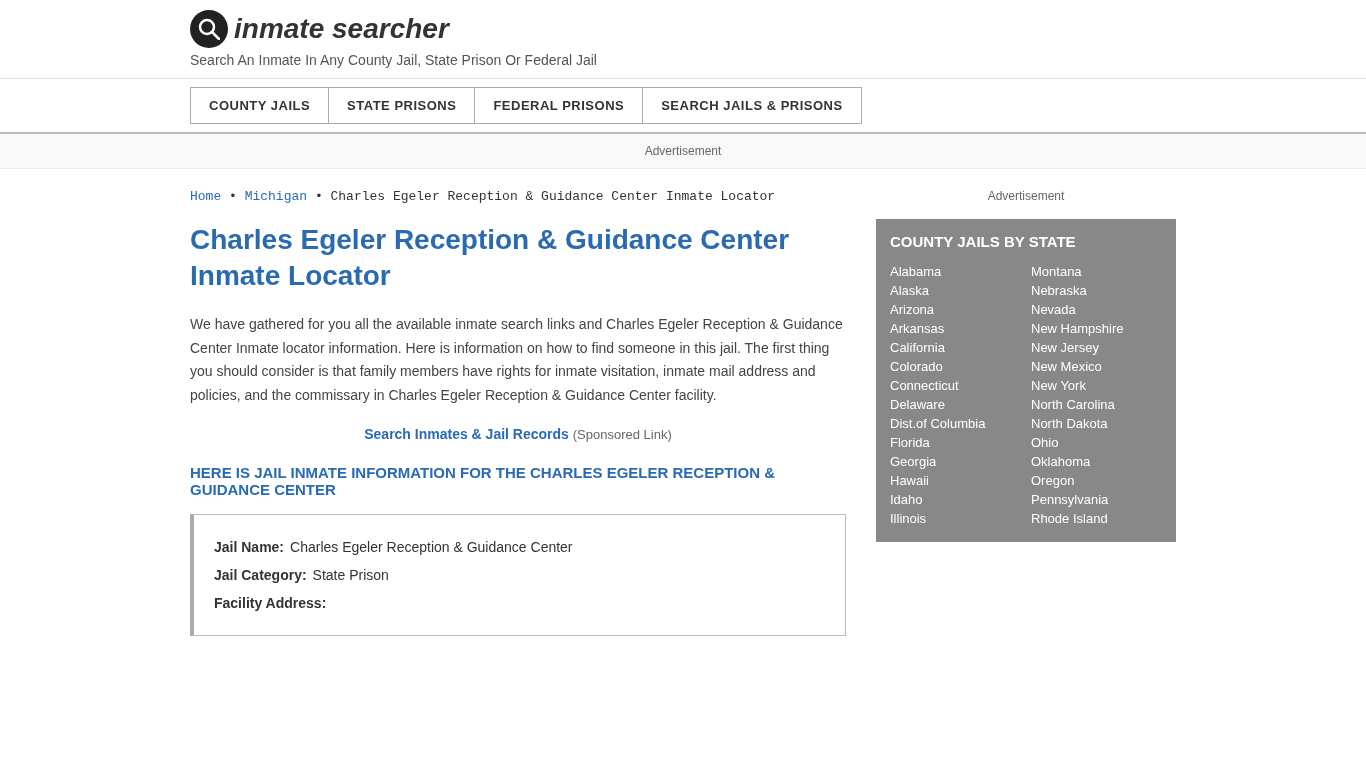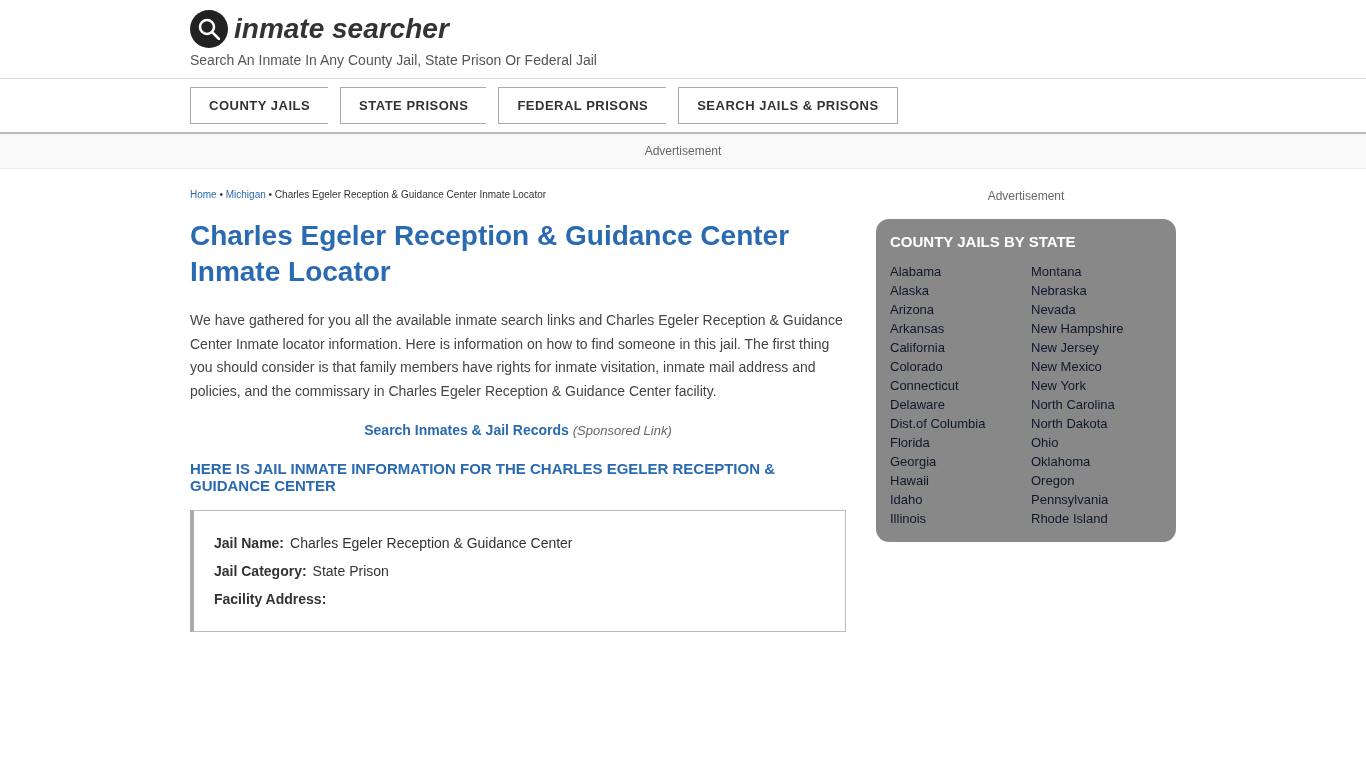--- a/index.html
+++ b/index.html
@@ -11,21 +11,21 @@
     #logo-icon {
       width: 38px; height: 38px; border-radius: 50%; background: #222;
       display: flex; align-items: center; justify-content: center;
       color: white; font-size: 20px; font-weight: bold;
     }
     #logo-text { font-size: 28px; font-weight: bold; font-style: italic; color: #222; }
     #logo-text span { color: #333; }
     #tagline { font-size: 14px; color: #555; margin-left: 0; }
 
     
-    #nav { padding: 8px 190px; border-bottom: 2px solid #bbb; display: flex; gap: 12px; }
+    #nav { padding: 8px 190px; border-bottom: 2px solid #bbb; display: flex; gap: 0; }
     .nav-btn {
       border: 1px solid #aaa;
       background: #fff;
       padding: 10px 18px;
       font-size: 13px;
       font-weight: bold;
       color: #333;
       cursor: pointer;
       letter-spacing: 0.5px;
       border-right: none;
@@ -35,33 +35,33 @@
     
     #ad-bar { text-align: center; padding: 10px; font-size: 12px; color: #666; background: #f9f9f9; border-bottom: 1px solid #eee; }
 
     
     #main { display: flex; padding: 0 190px; gap: 30px; margin-top: 10px; }
 
     
     #content { flex: 1; min-width: 0; }
 
     
-    #breadcrumb { font-size: 10px; color: #333; margin-bottom: 18px; margin-top: 10px; }
+    #breadcrumb { font-size: 13px; color: #333; margin-bottom: 18px; margin-top: 10px; font-family: Liberation Mono, monospace; }
     #breadcrumb a { color: #2a6ab1; text-decoration: none; }
 
     
     #page-title { font-size: 28px; color: #2a6ab1; font-weight: bold; margin-bottom: 18px; line-height: 1.3; }
 
     
     #description { font-size: 14px; color: #444; line-height: 1.7; margin-bottom: 18px; }
 
     
     #sponsored { text-align: center; margin-bottom: 22px; }
     #sponsored a { color: #2a6ab1; font-weight: bold; text-decoration: none; font-size: 14px; }
-    #sponsored span { color: #666; font-style: italic; font-size: 13px; }
+    #sponsored span { color: #666; font-size: 13px; }
 
     
     #section-heading { color: #2a6ab1; font-size: 15px; font-weight: bold; text-transform: uppercase; margin-bottom: 16px; }
 
     
     #info-box {
       border: 1px solid #bbb;
       border-left: 4px solid #aaa;
       padding: 18px 20px;
       background: #fff;
@@ -70,27 +70,27 @@
     }
     .info-row { display: flex; gap: 6px; text-align: center; }
     .info-label { font-weight: bold; }
     .info-value { color: #333; }
 
     
     #sidebar { width: 300px; flex-shrink: 0; }
 
     #ad-sidebar { font-size: 12px; color: #666; text-align: center; margin-bottom: 16px; margin-top: 10px; }
 
-    #county-jails-box { background: #888; padding: 14px; border-radius: 13px; }
+    #county-jails-box { background: #888; padding: 14px; }
     #county-jails-title {
       color: #fff; font-size: 15px; font-weight: bold;
       text-transform: uppercase; margin-bottom: 12px;
     }
     #states-grid { display: grid; grid-template-columns: 1fr 1fr; gap: 3px 10px; }
-    .state-link { color: #0f172a; font-size: 13px; text-decoration: none; display: block; padding: 2px 0; }
+    .state-link { color: #ffffff; font-size: 13px; text-decoration: none; display: block; padding: 2px 0; }
   </style>
 </head>
 <body>
 
 <div id="header">
   <div id="logo-area">
     <div id="logo-icon">
       <svg width="22" height="22" viewBox="0 0 22 22" fill="none">
         <circle cx="9" cy="9" r="7" stroke="white" stroke-width="2.5" fill="none"></circle>
         <line x1="14" y1="14" x2="21" y2="21" stroke="white" stroke-width="2.5" stroke-linecap="round"></line>

